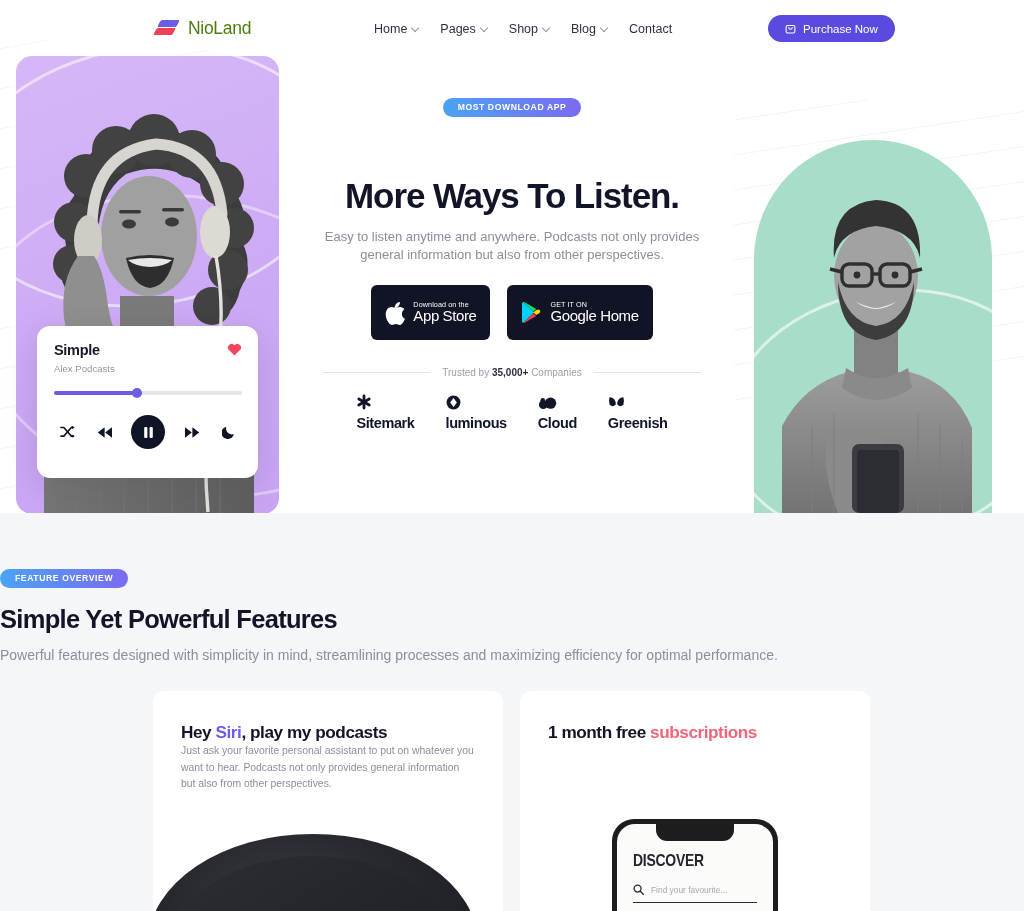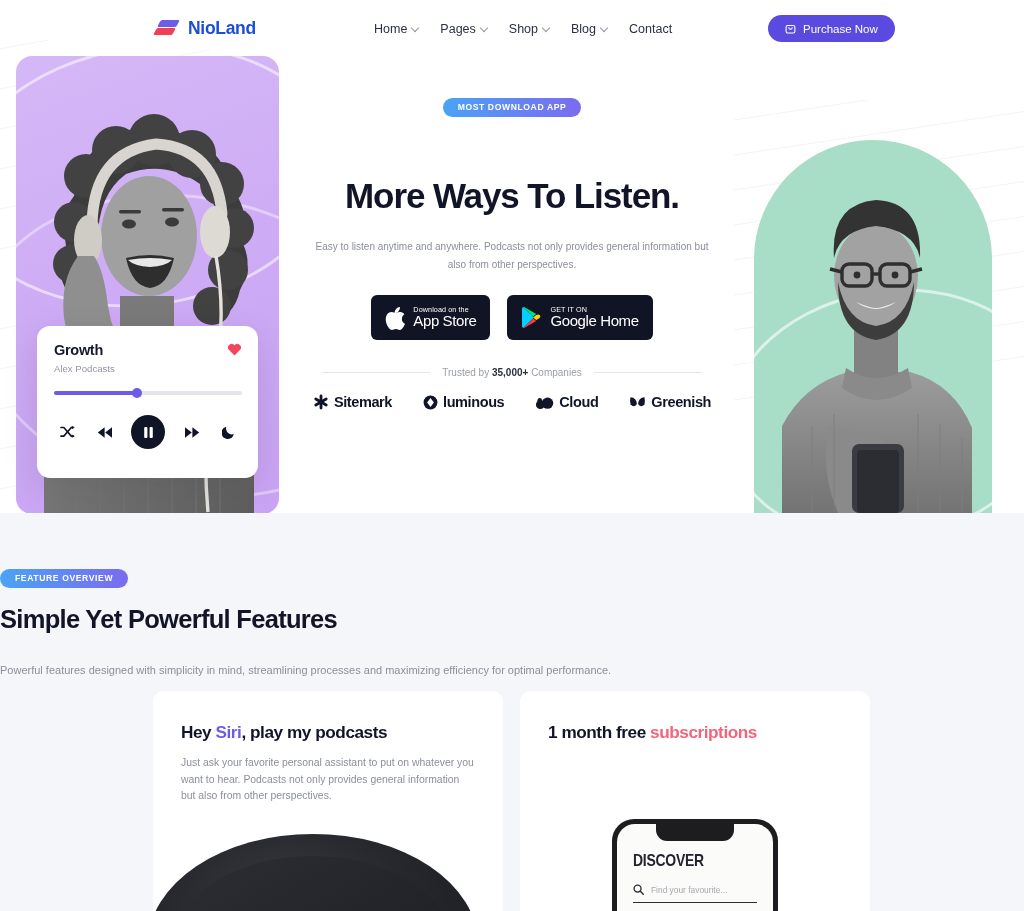--- a/index.html
+++ b/index.html
@@ -19,21 +19,21 @@
   .brand { position: absolute; left: 155px; display: flex; align-items: center; gap: 9px; }
   .logo-mark { position: relative; width: 24px; height: 18px; }
   .logo-mark .p1 {
     position: absolute; left: 4px; top: 0; width: 19px; height: 7px;
     background: #6c5ce7; transform: skewX(-28deg); border-radius: 1.5px;
   }
   .logo-mark .p2 {
     position: absolute; left: 0px; top: 8px; width: 19px; height: 7px;
     background: #ef4056; transform: skewX(-28deg); border-radius: 1.5px;
   }
-  .brand-name { font-size: 17.5px; font-weight: 700; color: #1d4ed8; letter-spacing: -0.3px; }
+  .brand-name { font-size: 17.5px; font-weight: 400; color: #4d7c0f; letter-spacing: -0.3px; }
 
   .nav { position: absolute; left: 374px; display: flex; align-items: flex-end; gap: 21px; }
   .nav-item {
     display: flex; align-items: center; gap: 5px;
     font-size: 12.5px; color: #2b3045; font-weight: 400; cursor: pointer;
   }
   .chev { width: 7px; height: 7px; position: relative; opacity: .75; }
   .chev::after {
     content: ""; position: absolute; left: 0; top: 0;
     width: 5px; height: 5px; border-right: 1.2px solid #6c7180;
@@ -100,38 +100,38 @@
   .pill {
     display: inline-block; padding: 4px 15px 5px; border-radius: 12px;
     background: linear-gradient(90deg,#4aa3f5 0%, #7b6bf0 100%);
     color:#fff; font-size: 8.6px; font-weight: 700; letter-spacing: .6px;
   }
   .hero-title {
     margin-top: 16px; font-size: 35px; line-height: 42px; letter-spacing: -1.1px;
     color: #121528; font-weight: 700;
   }
   .hero-sub {
-    margin-top: 21px; font-size: 10px; line-height: 18px; color: #8b8f9c;
+    margin-top: 11px; font-size: 13px; line-height: 18px; color: #8b8f9c;
     padding: 0 28px;
   }
   .store-row { margin-top: 21px; display: flex; justify-content: center; gap: 17px; }
   .store-btn {
-    height: 45px; padding: 0 14px; border-radius: 6px; background: #101425;
+    height: 55px; padding: 0 14px; border-radius: 6px; background: #101425;
     display: flex; align-items: center; gap: 8px; cursor: pointer; border: none;
   }
   .store-txt { text-align: left; color: #fff; line-height: 1.08; }
   .store-small { font-size: 7.2px; letter-spacing: .1px; display: block; }
   .store-big { font-size: 15px; font-weight: 400; letter-spacing: -0.4px; display: block; }
 
   .trust-wrap { margin-top: 27px; display: flex; align-items: center; justify-content: center; gap: 12px; }
   .trust-line { height: 1px; background: #e2e3e8; flex: 1; max-width: 107px; }
   .trust-text { font-size: 10px; color: #9a9ea9; white-space: nowrap; }
   .trust-text b { color: #2a2f40; font-weight: 700; }
   .logos-row { margin-top: 16px; display: flex; align-items: center; justify-content: center; gap: 31px; }
-  .logo-item { display: flex; align-items: center; gap: 5px; color: #111528; }
+  .logo-item { display: flex; align-items: flex-start; gap: 5px; color: #111528; flex-direction: column; }
   .logo-item .lbl { font-size: 14.5px; font-weight: 700; letter-spacing: -0.4px; }
 
   
   .player {
     position: absolute; left: 37px; top: 326px; width: 221px; height: 152px;
     background: #fff; border-radius: 13px; padding: 16px 16px 0 17px;
     box-shadow: 0 10px 34px rgba(20,20,40,.13);
     z-index: 20;
   }
   .player-top { display: flex; align-items: flex-start; justify-content: space-between; }
@@ -150,31 +150,31 @@
 
   
   .features {
     position: absolute; top: 513px; left: 0; width: 1024px; height: 398px;
     background: #f5f6f9;
   }
   .feat-head { padding-top: 54px; text-align: left; }
   .feat-title {
     margin-top: 17px; font-size: 25.5px; font-weight: 700; color: #121528; letter-spacing: -0.7px;
   }
-  .feat-sub { margin-top: 27px; font-size: 11px; line-height: 18px; color: #8b8f9c; }
+  .feat-sub { margin-top: 12px; font-size: 14px; line-height: 18px; color: #8b8f9c; }
 
   .cards { position: absolute; top: 691px; left: 153px; display: flex; gap: 17px; }
   .card {
     width: 350px; height: 260px; background: #fff; border-radius: 11px;
     padding: 31px 29px 0 28px; overflow: hidden; position: relative;
   }
   .card-title { font-size: 17.2px; font-weight: 700; color: #121528; letter-spacing: -0.45px; }
   .card-title .accent-purple { color: #6c5ce7; }
   .card-title .accent-red { color: #f2657b; }
-  .card-text { margin-top: 12px; font-size: 10.4px; line-height: 16.5px; color: #8b8f9c; }
+  .card-text { font-size: 10.4px; line-height: 16.5px; color: #8b8f9c; }
 
   .headphone {
     position: absolute; left: -5px; top: 143px; width: 330px; height: 220px;
     background: radial-gradient(ellipse at 42% 35%, #3a3c42 0%, #26282d 45%, #17181c 100%);
     border-radius: 50% 50% 46% 46%;
   }
   .headphone::after {
     content:""; position: absolute; left: 8%; top: 10%; width: 84%; height: 80%;
     border-radius: 50%; background: linear-gradient(150deg,#2c2e34,#1b1c20);
   }
@@ -430,21 +430,21 @@
             <path d="M16.4 2.5 Q10 3 9.6 9.6 Q13 14.2 16.4 9.8 Q17.4 6.4 16.4 2.5 Z" fill="#111528"></path>
           </svg>
           <span class="lbl">Greenish</span>
         </div>
       </div>
     </div>
 
     <div class="player">
       <div class="player-top">
         <div>
-          <div class="track-title">Growth</div>
+          <div class="track-title">Simple</div>
           <div class="track-artist">Alex Podcasts</div>
         </div>
         <svg class="heart" viewBox="0 0 16 15">
           <path d="M8 14.4 L1.9 8.3 A3.6 3.6 0 0 1 8 3.6 A3.6 3.6 0 0 1 14.1 8.3 Z" fill="#f2465e"></path>
         </svg>
       </div>
 
       <div class="bar-wrap">
         <div class="bar-fill"></div>
         <div class="bar-knob"></div>

